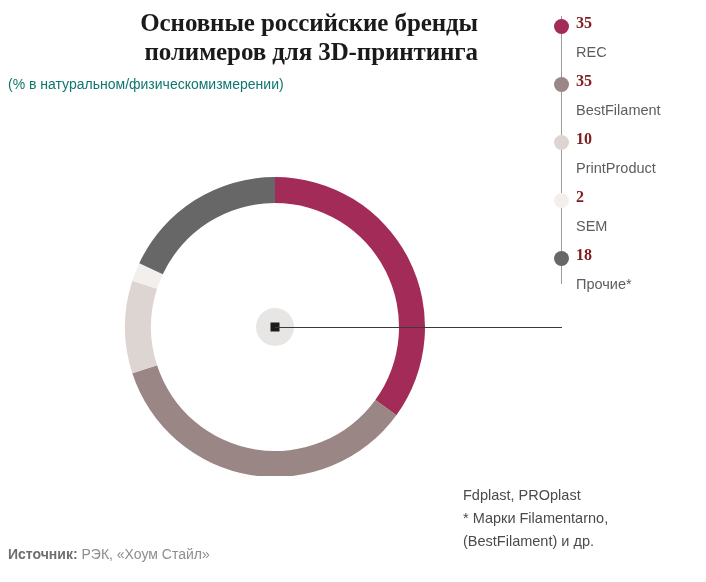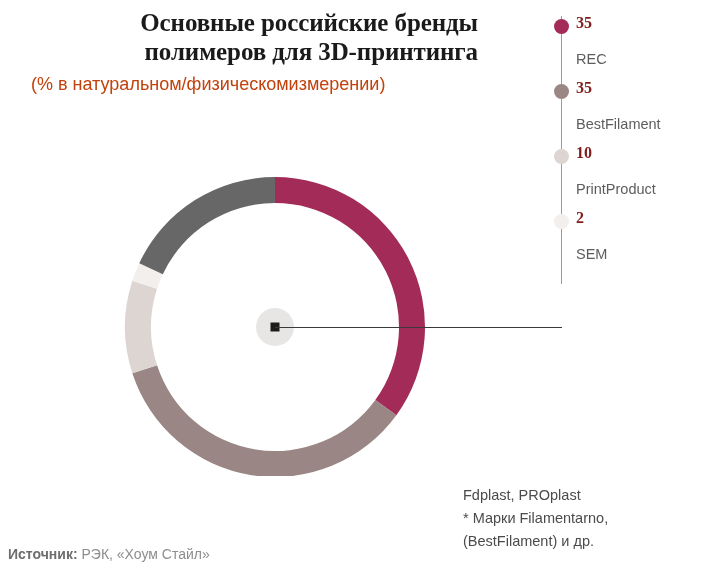--- a/index.html
+++ b/index.html
@@ -27,25 +27,24 @@
     font-weight: bold;
     font-size: 25px;
     line-height: 29px;
     color: #1a1a1a;
     letter-spacing: -0.1px;
     margin: 0;
     text-align: right;
   }
   #chart-subtitle {
     font-family: "Liberation Sans", sans-serif;
-    font-size: 18px;
-    color: #c2410c;
+    font-size: 14px;
+    color: #0f766e;
     margin-top: 9px;
     line-height: 18px;
-    margin-left: 23px;
   }
 
   
   #donut-wrap {
     position: absolute;
     left: 121px;
     top: 168px;
     width: 308px;
     height: 308px;
   }
@@ -95,21 +94,21 @@
     font-weight: bold;
     font-size: 16px;
     color: #7f1d1d;
     line-height: 18px;
   }
   .legend-label {
     font-family: "Liberation Sans", sans-serif;
     font-size: 14.5px;
     color: #5d5d5d;
     line-height: 19px;
-    margin-top: 18px;
+    margin-top: 11px;
   }
 
   
   #footnote {
     position: absolute;
     left: 463px;
     top: 484px;
     width: 240px;
     font-family: "Liberation Sans", sans-serif;
     font-size: 14.5px;
@@ -174,20 +173,25 @@
       <div class="legend-item">
         <span class="legend-dot" style="background: rgb(221, 213, 210);"></span>
         <div class="legend-value">10</div>
         <div class="legend-label">PrintProduct</div>
       </div>
       <div class="legend-item">
         <span class="legend-dot" style="background: rgb(242, 239, 237);"></span>
         <div class="legend-value">2</div>
         <div class="legend-label">SEM</div>
       </div>
+      <div class="legend-item">
+        <span class="legend-dot" style="background: rgb(103, 103, 103);"></span>
+        <div class="legend-value">18</div>
+        <div class="legend-label">Прочие*</div>
+      </div>
     </div>
 </div>
 
 <div id="footnote">
   <div>Fdplast, PROplast</div>
   <div>* Марки Filamentarno,</div>
   <div>(BestFilament) и др.</div>
 </div>
 
 <div id="source">

